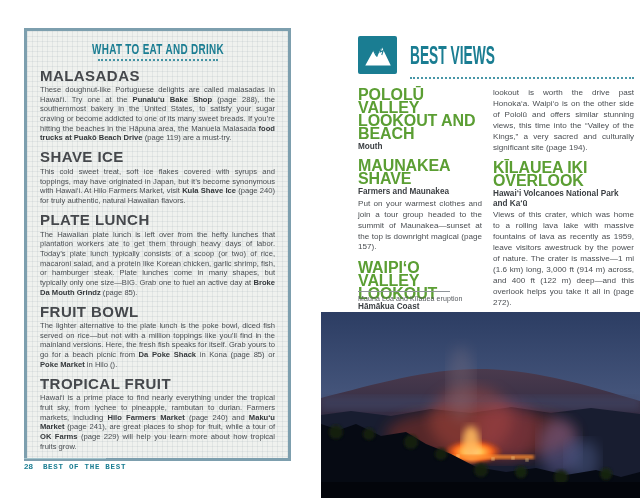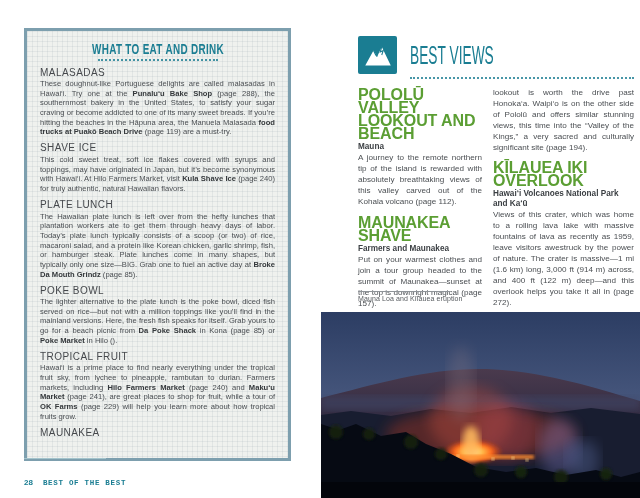--- a/index.html
+++ b/index.html
@@ -32,37 +32,37 @@
   }
   .eat-title{
     text-align:center;font-size:15px;font-weight:800;color:var(--teal);
     letter-spacing:.5px;white-space:nowrap;
   }
   .eat-title .cond{display:inline-block;transform:scaleX(.66);transform-origin:center;}
   .title-rule{
     width:120px;margin:2px auto 4px;border-bottom:2px dotted var(--teal);opacity:.8;height:2px;
   }
   .ed-heading{
-    font-size:10px;font-weight:400;color:var(--head-ink);
+    font-size:15px;font-weight:700;color:var(--head-ink);
     letter-spacing:.45px;margin:5.5px 0 1.5px;
   }
   .ed-para{
     font-size:7.6px;line-height:9.65px;color:var(--body-ink);
     text-align:justify;
   }
   .ed-para b, .v-p b{color:#34383b;}
   
   .views{position:absolute;left:358px;top:36px;width:276px;}
   .views-header{display:flex;align-items:center;}
   .views-icon{
     width:39px;height:38px;background:var(--teal);border-radius:2px;
     display:flex;align-items:center;justify-content:center;flex:0 0 39px;
   }
   .views-title{
-    font-size:25px;font-weight:400;color:var(--teal);
+    font-size:25px;font-weight:700;color:var(--teal);
     margin-left:13px;white-space:nowrap;line-height:1;
   }
   .views-title .cond2{display:inline-block;transform:scaleX(.55);transform-origin:left center;}
   .views-rule{margin:3px 0 9px 52px;border-bottom:2px dotted var(--teal);opacity:.8;height:2px;}
   .views-cols{display:flex;}
   .vcol1{width:124px;flex:0 0 124px;}
   .vcol2{width:141px;flex:0 0 141px;margin-left:11px;}
   .v-h{
     font-size:16px;line-height:13px;font-weight:800;color:var(--green);
     letter-spacing:-.1px;margin:8px 0 2px;
@@ -74,38 +74,38 @@
     text-align:justify;margin:0 0 5px;
   }
   
   .photo-caption{position:absolute;left:358px;top:291px;width:160px;}
   .caption-rule{width:92px;border-top:1px solid #8f9499;height:1px;}
   .caption-text{display:block;margin-top:3px;font-size:7px;color:#55595d;letter-spacing:.1px;}
   .photo{position:absolute;left:321px;top:312px;width:319px;height:186px;overflow:hidden;}
   .photo svg{display:block;}
   .page-footer{position:absolute;left:24px;top:458px;}
   .footer-rule{width:82px;border-top:1px solid #a5c4cc;height:1px;}
-  .footer-row{margin-top:19px;display:flex;align-items:baseline;color:var(--teal);justify-content:space-between;}
+  .footer-row{margin-top:3px;display:flex;align-items:baseline;color:var(--teal);justify-content:space-between;}
   .pgnum{font-size:8px;font-weight:700;}
   .pgsec{font-size:7.5px;font-weight:700;letter-spacing:.7px;margin-left:10px;font-family:Liberation Mono, monospace;}
 </style>
 </head>
 <body>
 
 <section class="eat-box">
   <h2 class="eat-title"><span class="cond">WHAT TO EAT AND DRINK</span></h2>
   <div class="title-rule"></div>
   <div id="eat-sections">
       <h3 class="ed-heading">MALASADAS</h3>
       <p class="ed-para">These doughnut-like Portuguese delights are called malasadas in Hawai‘i. Try one at the <b>Punalu‘u Bake Shop</b> (page 288), the southernmost bakery in the United States, to satisfy your sugar craving or become addicted to one of its many sweet breads. If you’re hitting the beaches in the Hāpuna area, the Manuela Malasada <b>food trucks at Puakō Beach Drive</b> (page 119) are a must-try.</p>
       <h3 class="ed-heading">SHAVE ICE</h3>
       <p class="ed-para">This cold sweet treat, soft ice flakes covered with syrups and toppings, may have originated in Japan, but it’s become synonymous with Hawai‘i. At Hilo Farmers Market, visit <b>Kula Shave Ice</b> (page 240) for truly authentic, natural Hawaiian flavors.</p>
       <h3 class="ed-heading">PLATE LUNCH</h3>
       <p class="ed-para">The Hawaiian plate lunch is left over from the hefty lunches that plantation workers ate to get them through heavy days of labor. Today’s plate lunch typically consists of a scoop (or two) of rice, macaroni salad, and a protein like Korean chicken, garlic shrimp, fish, or hamburger steak. Plate lunches come in many shapes, but typically only one size—BIG. Grab one to fuel an active day at <b>Broke Da Mouth Grindz</b> (page 85).</p>
-      <h3 class="ed-heading">POKE BOWL</h3>
+      <h3 class="ed-heading">FRUIT BOWL</h3>
       <p class="ed-para">The lighter alternative to the plate lunch is the poke bowl, diced fish served on rice—but not with a million toppings like you’ll find in the mainland versions. Here, the fresh fish speaks for itself. Grab yours to go for a beach picnic from <b>Da Poke Shack</b> in Kona (page 85) or <b>Poke Market</b> in Hilo ().</p>
       <h3 class="ed-heading">TROPICAL FRUIT</h3>
       <p class="ed-para">Hawai‘i is a prime place to find nearly everything under the tropical fruit sky, from lychee to pineapple, rambutan to durian. Farmers markets, including <b>Hilo Farmers Market</b> (page 240) and <b>Maku‘u Market</b> (page 241), are great places to shop for fruit, while a tour of <b>OK Farms</b> (page 229) will help you learn more about how tropical fruits grow.</p>
       <h3 class="ed-heading">MAUNAKEA</h3>
     </div>
 </section>
 
 <section class="views">
   <div class="views-header">
     <div class="views-icon">
@@ -114,22 +114,21 @@
         <path d="M14 12 L17 18 L19 20" stroke="#1a7d92" stroke-width="1.6" fill="none"></path>
         <path d="M25 7 L23 14 L27 12 L25 18" stroke="#1a7d92" stroke-width="1.4" fill="none"></path>
       </svg>
     </div>
     <h2 class="views-title"><span class="cond2">BEST VIEWS</span></h2>
   </div>
   <div class="views-rule"></div>
   <div class="views-cols">
     <div class="vcol1" id="views-col-0">
         <h3 class="v-h">POLOLŪ VALLEY LOOKOUT AND BEACH</h3>
-        <div class="v-s">Mauna</div>
-        <p class="v-p">A journey to the remote northern tip of the island is rewarded with absolutely breathtaking views of this valley carved out of the Kohala volcano (page 112).</p>
+        <div class="v-s">Mouth</div>
         <h3 class="v-h">MAUNAKEA SHAVE</h3>
         <div class="v-s">Farmers and Maunakea</div>
         <p class="v-p">Put on your warmest clothes and join a tour group headed to the summit of Maunakea—sunset at the top is downright magical (page 157).</p>
         <h3 class="v-h">WAIPI‘O VALLEY LOOKOUT</h3>
         <div class="v-s">Hāmākua Coast</div>
         <p class="v-p">Though access to Waipi‘o Valley has been limited, the view from the</p>
       </div>
     <div class="vcol2" id="views-col-1">
         <p class="v-p">lookout is worth the drive past Honoka‘a. Waipi‘o is on the other side of Pololū and offers similar stunning views, this time into the “Valley of the Kings,” a very sacred and culturally significant site (page 194).</p>
         <h3 class="v-h">KĪLAUEA IKI OVERLOOK</h3>

